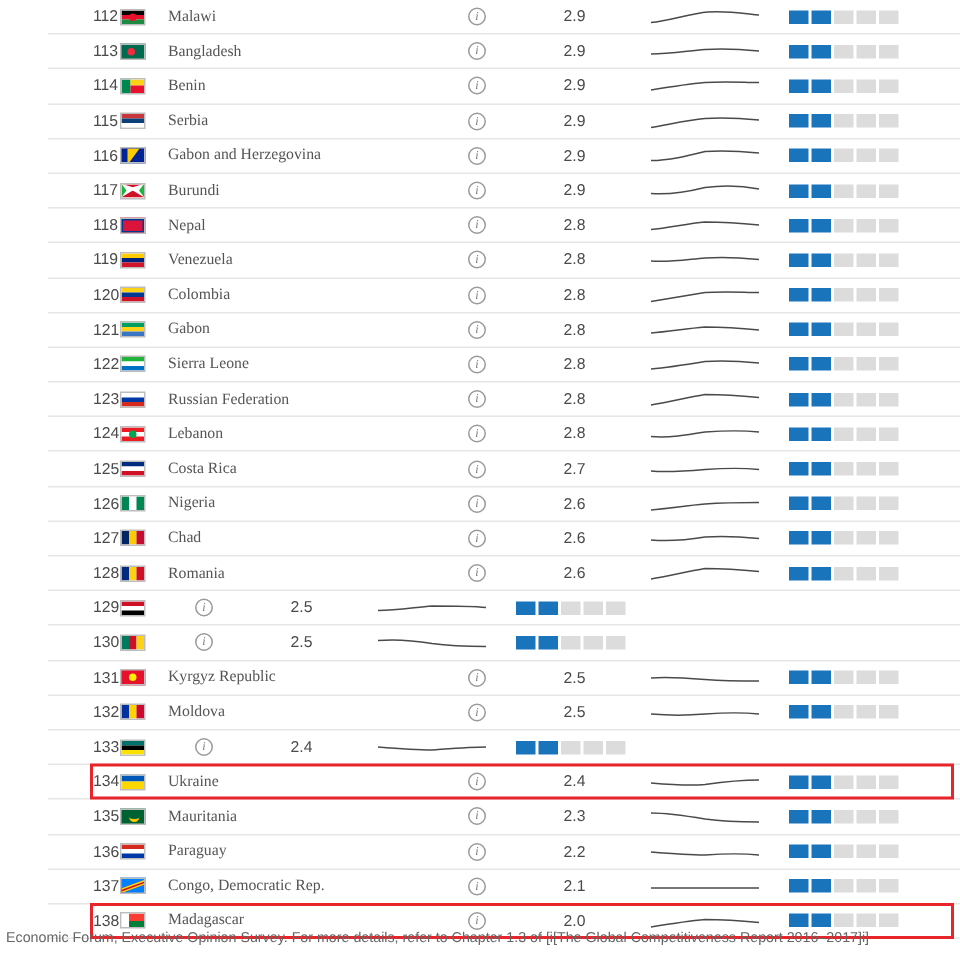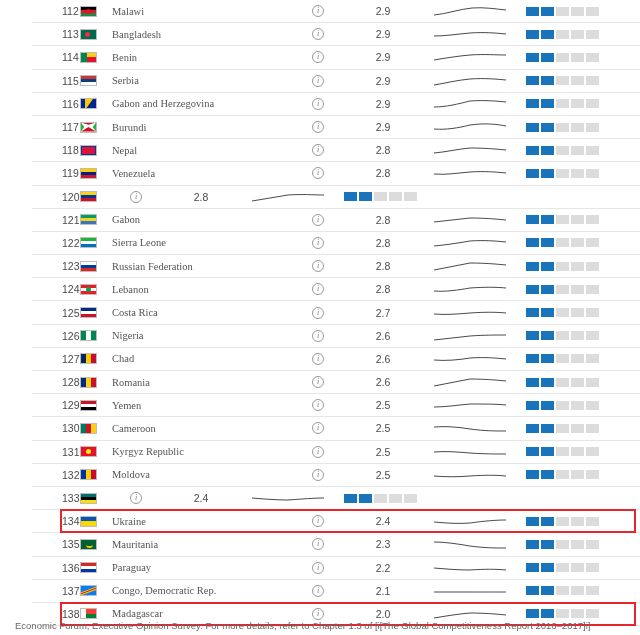--- a/index.html
+++ b/index.html
@@ -110,21 +110,21 @@
     background: #dcdcdc;
   }
   .bar.on { background: #1a74bb; }
   .footer {
     position: absolute;
     left: 0;
     top: 620px;
     width: 636px;
     font-size: 9.5px;
     color: #666;
-    padding-left: 15px;
+    padding-left: 4px;
     white-space: nowrap;
   }
   
   .f-h3 { display:flex; flex-direction:column; }
   .f-h3 > div { flex:1; }
   .f-v3 { display:flex; }
   .f-v3 > div { flex:1; }
   .f-h2 { display:flex; flex-direction:column; }
   .f-h2 > div { flex:1; }
   .fg-sun {
@@ -352,20 +352,21 @@
     </div>
     <div class="row">
       <div class="c-rank">120</div>
       <div class="c-flag">
         <span class="flag f-h3">
           <div style="background: rgb(252, 209, 22);"></div>
           <div style="background: rgb(0, 56, 147);"></div>
           <div style="background: rgb(206, 17, 38);"></div>
         </span>
       </div>
+      <div class="c-name">Colombia</div>
       <div class="c-info">
         <span class="info-icon">i</span>
       </div>
       <div class="c-value">2.8</div>
       <div class="c-spark">
         <svg width="76" height="16" viewBox="0 0 76 16">
           <path d="M2,12 C14,10 26,8 38,6 C52,5 64,6 74,6" fill="none" stroke="#4a4a4a" stroke-width="1"></path>
         </svg>
       </div>
       <div class="c-bars">
@@ -595,21 +596,20 @@
     </div>
     <div class="row">
       <div class="c-rank">129</div>
       <div class="c-flag">
         <span class="flag f-h3">
           <div style="background: rgb(206, 17, 38);"></div>
           <div style="background: rgb(255, 255, 255);"></div>
           <div style="background: rgb(0, 0, 0);"></div>
         </span>
       </div>
-      <div class="c-name">Yemen</div>
       <div class="c-info">
         <span class="info-icon">i</span>
       </div>
       <div class="c-value">2.5</div>
       <div class="c-spark">
         <svg width="76" height="16" viewBox="0 0 76 16">
           <path d="M2,10 C14,10 26,8 38,7 C52,7 64,7 74,8" fill="none" stroke="#4a4a4a" stroke-width="1"></path>
         </svg>
       </div>
       <div class="c-bars">
@@ -622,21 +622,20 @@
     </div>
     <div class="row">
       <div class="c-rank">130</div>
       <div class="c-flag">
         <span class="flag f-v3">
           <div style="background: rgb(0, 122, 94);"></div>
           <div style="background: rgb(206, 17, 38);"></div>
           <div style="background: rgb(252, 209, 22);"></div>
         </span>
       </div>
-      <div class="c-name">Cameroon</div>
       <div class="c-info">
         <span class="info-icon">i</span>
       </div>
       <div class="c-value">2.5</div>
       <div class="c-spark">
         <svg width="76" height="16" viewBox="0 0 76 16">
           <path d="M2,7 C14,6 26,7 38,9 C52,11 64,11 74,11" fill="none" stroke="#4a4a4a" stroke-width="1"></path>
         </svg>
       </div>
       <div class="c-bars">

